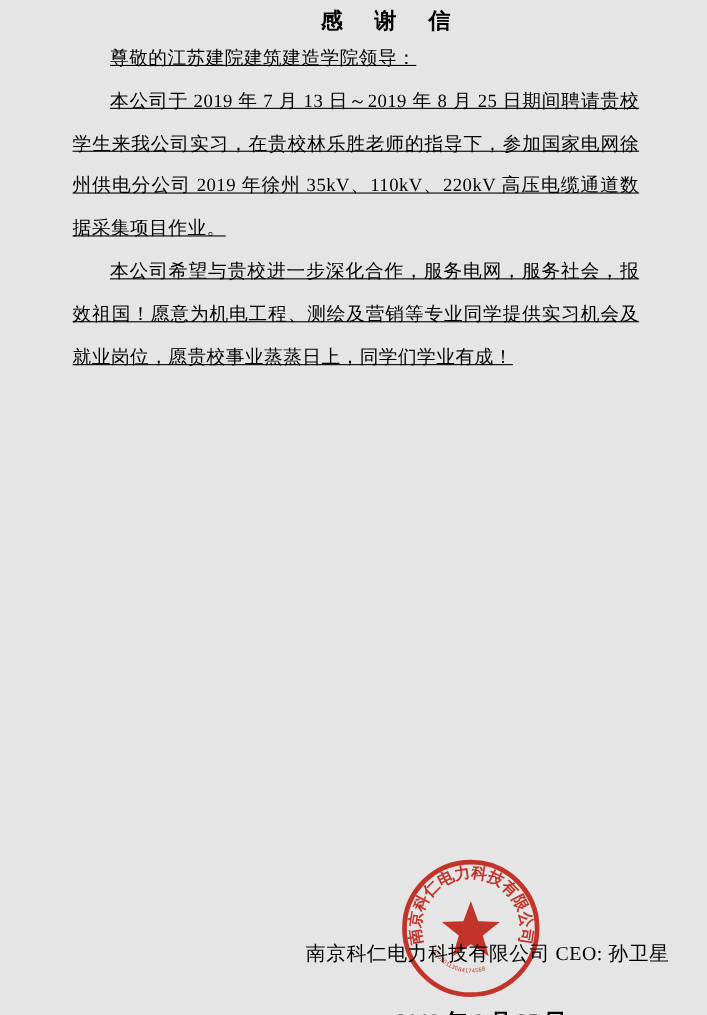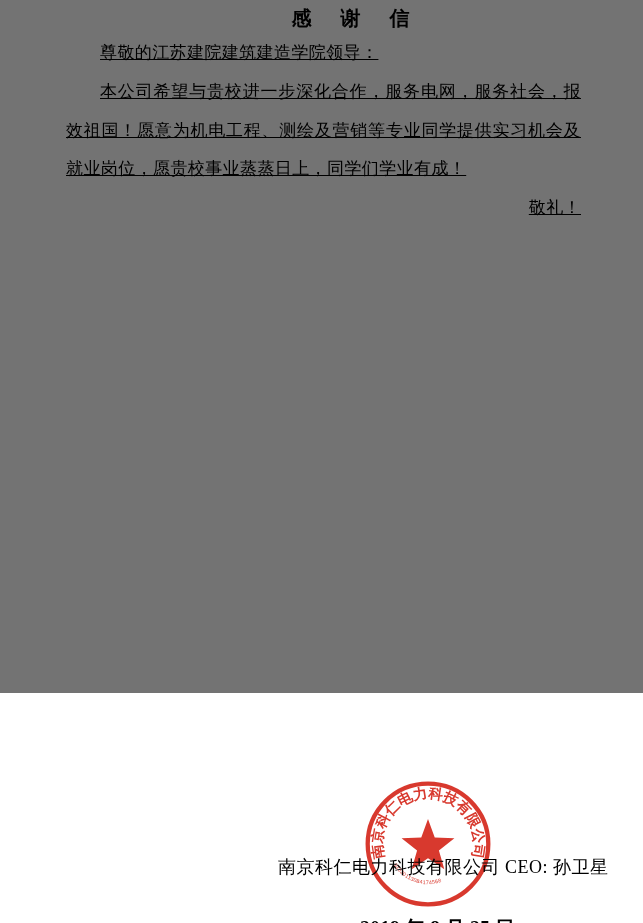--- a/index.html
+++ b/index.html
@@ -5,22 +5,22 @@
   html, body { margin: 0; padding: 0; }
   body {
     width: 643px; height: 923px;
     background: #ffffff;
     font-family: "Liberation Serif", "DejaVu Serif", serif;
     color: #000000;
     overflow: hidden;
   }
   .page {
     position: relative;
-    width: 643px; height: 693px;
-    background: #737373;
+    width: 643px; height: 923px;
+    background: #e5e5e5;
   }
   .title {
     position: absolute;
     left: 0; top: 5px; width: 643px;
     text-align: center;
     text-indent: 70px;          
     font-size: 20px;
     font-weight: bold;
     letter-spacing: 12px;
     white-space: pre;
@@ -68,22 +68,22 @@
 </style>
 </head>
 <body>
 
 <div class="page">
 
   <div class="title">感 谢 信</div>
 
   <div class="content">
     <p class="salutation">尊敬的江苏建院建筑建造学院领导：</p>
+    <p>本公司于 2019 年 7 月 13 日～2019 年 8 月 25 日期间聘请贵校学生来我公司实习，在贵校林乐胜老师的指导下，参加国家电网徐州供电分公司 2019 年徐州 35kV、110kV、220kV 高压电缆通道数据采集项目作业。</p>
     <p>本公司希望与贵校进一步深化合作，服务电网，服务社会，报效祖国！愿意为机电工程、测绘及营销等专业同学提供实习机会及就业岗位，愿贵校事业蒸蒸日上，同学们学业有成！</p>
-    <p class="salute-line">敬礼！</p>
   </div>
 
   <div class="seal">
     <svg viewBox="0 0 140 140" xmlns="http://www.w3.org/2000/svg">
 
       <circle cx="70" cy="70" r="63" fill="none" stroke="#d5281c" stroke-width="4.5"></circle>
 
       <polygon fill="#d5281c" points="70,44 77.05,63.29 97.6,64.04 81.41,76.71 87.05,96.46 70,85 52.95,96.46 58.59,76.71 42.4,64.04 62.95,63.29"></polygon>
 
       <defs>

